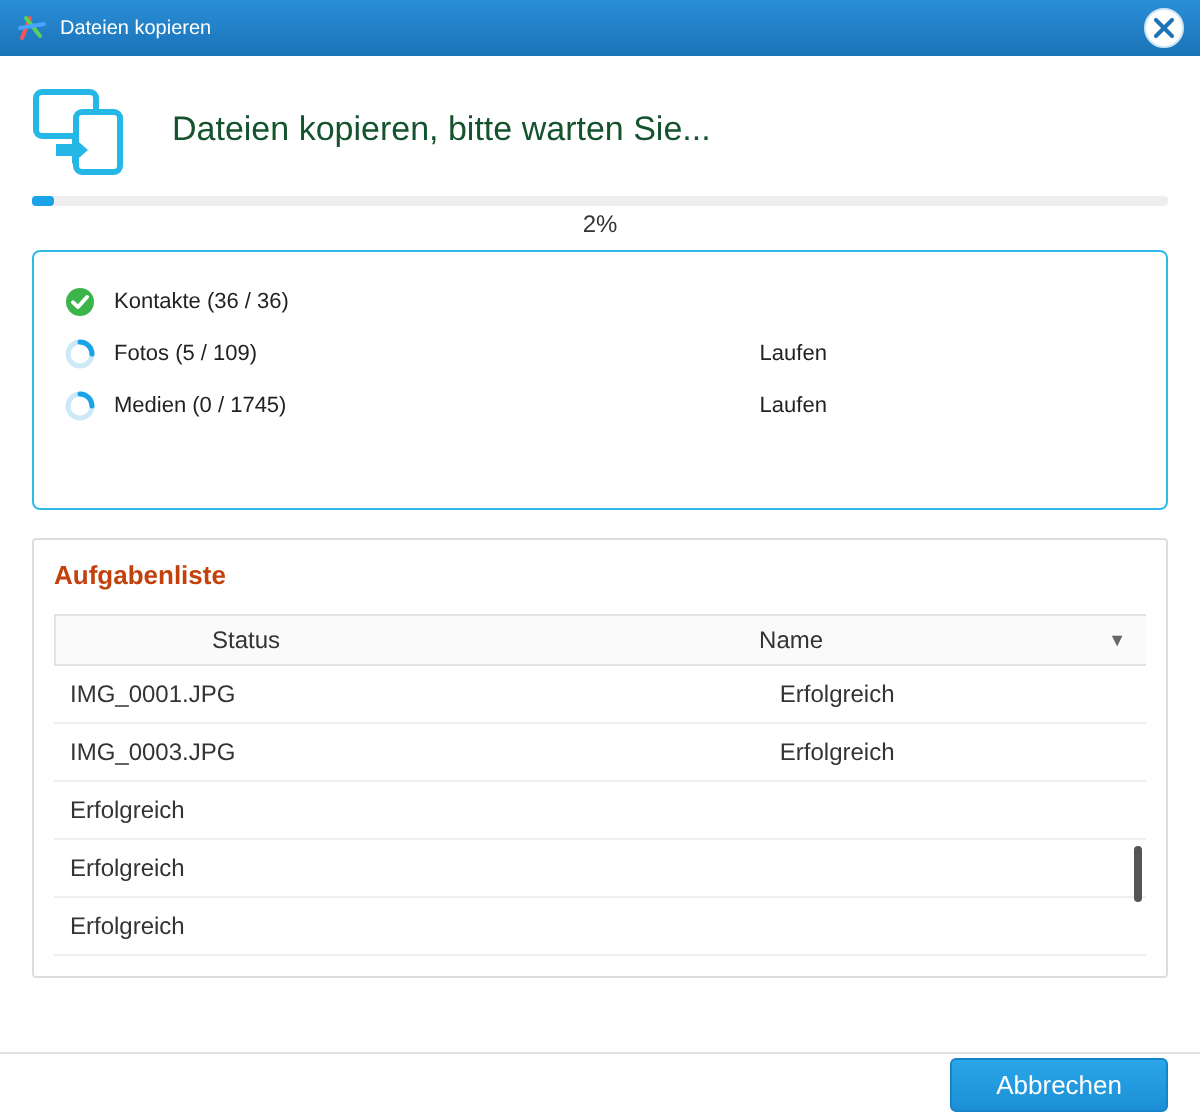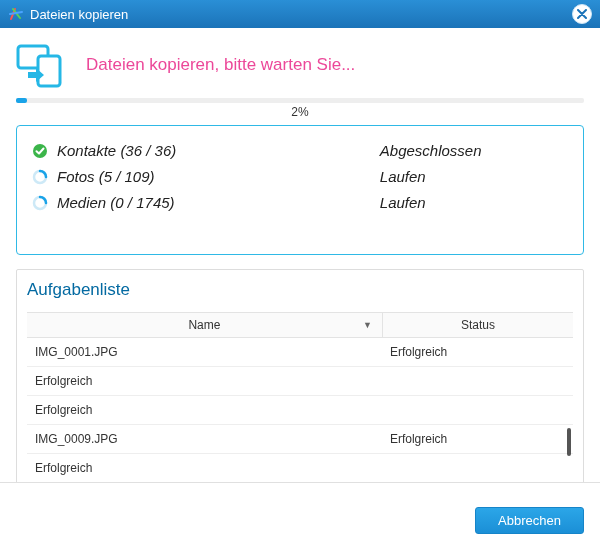--- a/index.html
+++ b/index.html
@@ -12,83 +12,83 @@
     height: 558px;
     overflow: hidden;
   }
   .titlebar {
     height: 28px;
     background: linear-gradient(#2a8fd6, #1b73b8);
     color: #fff;
     display: flex;
     align-items: center;
     padding: 12px 8px;
-    font-size: 13px;
+    font-size: 10px;
   }
   .titlebar .app-icon {
     width: 16px; height: 16px; margin-right: 6px;
     display: inline-flex; align-items: center; justify-content: center;
   }
   .titlebar .title { flex: 1; }
   .titlebar .close {
     width: 20px; height: 20px; border-radius: 50%;
     background: #fff; color: #1b73b8;
     display: flex; align-items: center; justify-content: center;
     font-weight: bold; font-size: 14px; cursor: pointer;
     border: 1px solid #cde6f6;
   }
   .content { padding: 14px 16px 0 16px; }
   .header-row { display: flex; align-items: center; gap: 18px; margin-bottom: 10px; }
   .transfer-icon {
     width: 52px; height: 46px; flex-shrink: 0;
   }
-  .subtitle { font-size: 17px; color: #ec4899; font-weight: 500; }
+  .subtitle { font-size: 17px; color: #14532d; font-weight: 500; }
   .progress-wrap { margin-bottom: 6px; }
   .progress-track {
     width: 100%; height: 5px; background: #eee; border-radius: 2px; position: relative;
   }
   .progress-fill {
     height: 100%; background: #1aa3e8; border-radius: 2px;
   }
   .progress-label { text-align: center; font-size: 12px; color: #333; margin-top: 2px; }
   .panel {
     border: 1px solid #2fb9e6;
     border-radius: 4px;
     padding: 12px 14px 18px 14px;
     margin-top: 6px;
     margin-bottom: 14px;
     min-height: 130px;
   }
-  .cat-row { display: flex; align-items: flex-start; padding: 4px 0; font-size: 15px; font-style: italic; }
+  .cat-row { display: flex; align-items: center; padding: 4px 0; font-size: 11px; }
   .cat-icon { width: 18px; height: 18px; margin-right: 8px; display: inline-flex; align-items: center; justify-content: center; }
   .cat-label { flex: 0 0 60%; color: #222; }
   .cat-status { flex: 1; color: #222; }
   .task-section { border: 1px solid #ddd; border-radius: 2px; padding: 8px 10px 10px 10px; margin-bottom: 12px; }
-  .task-title { font-size: 17px; color: #0369a1; margin-bottom: 6px; padding: 2px 0 6px 0; }
+  .task-title { font-size: 13px; color: #c2410c; margin-bottom: 6px; padding: 2px 0 6px 0; font-weight: bold; }
   .task-header {
     display: flex; border-top: 1px solid #e3e3e3; border-bottom: 1px solid #e3e3e3;
     background: #fafafa; font-size: 12px; color: #333;
   }
   .task-header .col { padding: 5px 8px; }
   .col-name { flex: 0 0 65%; text-align: center; position: relative; }
   .col-name .sort { position: absolute; right: 10px; top: 50%; transform: translateY(-50%); font-size: 9px; color: #666; }
   .col-status { flex: 1; text-align: center; border-left: 1px solid #e3e3e3; }
   .task-body { position: relative; }
   .task-row { display: flex; font-size: 12px; color: #333; border-bottom: 1px solid #eee; }
   .task-row:last-child { border-bottom: none; }
   .task-row .cell { padding: 7px 8px; }
   .cell-name { flex: 0 0 65%; padding-left: 4px; }
   .cell-status { flex: 1; padding-left: 8px; }
   .scroll-indicator {
     position: absolute; right: 2px; top: 62%; width: 4px; height: 28px;
     background: #555; border-radius: 2px;
   }
   .footer {
     border-top: 1px solid #e0e0e0;
-    padding: 24px 16px;
+    padding: 2px 16px;
     display: flex; justify-content: flex-end;
     position: absolute; bottom: 0; left: 0; right: 0;
     background: #fff;
   }
   .btn-cancel {
     background: linear-gradient(#2ba6e8, #1b8fd6);
     color: #fff; border: 1px solid #1684c8;
     padding: 5px 22px; font-size: 13px; border-radius: 3px;
     cursor: pointer;
   }
@@ -134,21 +134,20 @@
 
   <div class="panel" id="cat-panel">
       <div class="cat-row">
         <span class="cat-icon">
           <svg width="16" height="16" viewBox="0 0 16 16">
             <circle cx="8" cy="8" r="7" fill="#3bb54a"></circle>
             <path d="M4.5 8.2 L7 10.5 L11.5 5.5" stroke="#fff" stroke-width="2" fill="none" stroke-linecap="round" stroke-linejoin="round"></path>
           </svg>
         </span>
         <span class="cat-label">Kontakte (36 / 36)</span>
-        <span class="cat-status">Abgeschlossen</span>
       </div>
       <div class="cat-row">
         <span class="cat-icon">
           <svg width="16" height="16" viewBox="0 0 16 16">
             <circle cx="8" cy="8" r="6" fill="none" stroke="#cde9f7" stroke-width="2.5"></circle>
             <path d="M8 2 A6 6 0 0 1 14 8" fill="none" stroke="#1aa3e8" stroke-width="2.5" stroke-linecap="round"></path>
           </svg>
         </span>
         <span class="cat-label">Fotos (5 / 109)</span>
         <span class="cat-status">Laufen</span>
@@ -161,41 +160,41 @@
           </svg>
         </span>
         <span class="cat-label">Medien (0 / 1745)</span>
         <span class="cat-status">Laufen</span>
       </div>
     </div>
 
   <div class="task-section">
     <div class="task-title">Aufgabenliste</div>
     <div class="task-header">
+      <div class="col col-status">
+        <span>Status</span>
+      </div>
       <div class="col col-name">
         <span>Name</span>
         <span class="sort">▼</span>
       </div>
-      <div class="col col-status">
-        <span>Status</span>
-      </div>
     </div>
     <div class="task-body" id="task-body">
       <div class="task-row">
           <div class="cell cell-name">IMG_0001.JPG</div>
           <div class="cell cell-status">Erfolgreich</div>
         </div>
         <div class="task-row">
-          <div class="cell cell-status">Erfolgreich</div>
-        </div>
-        <div class="task-row">
-          <div class="cell cell-status">Erfolgreich</div>
-        </div>
-        <div class="task-row">
-          <div class="cell cell-name">IMG_0009.JPG</div>
+          <div class="cell cell-name">IMG_0003.JPG</div>
+          <div class="cell cell-status">Erfolgreich</div>
+        </div>
+        <div class="task-row">
+          <div class="cell cell-status">Erfolgreich</div>
+        </div>
+        <div class="task-row">
           <div class="cell cell-status">Erfolgreich</div>
         </div>
         <div class="task-row">
           <div class="cell cell-status">Erfolgreich</div>
         </div>
         <div class="scroll-indicator"></div>
     </div>
   </div>
 
 </div>

